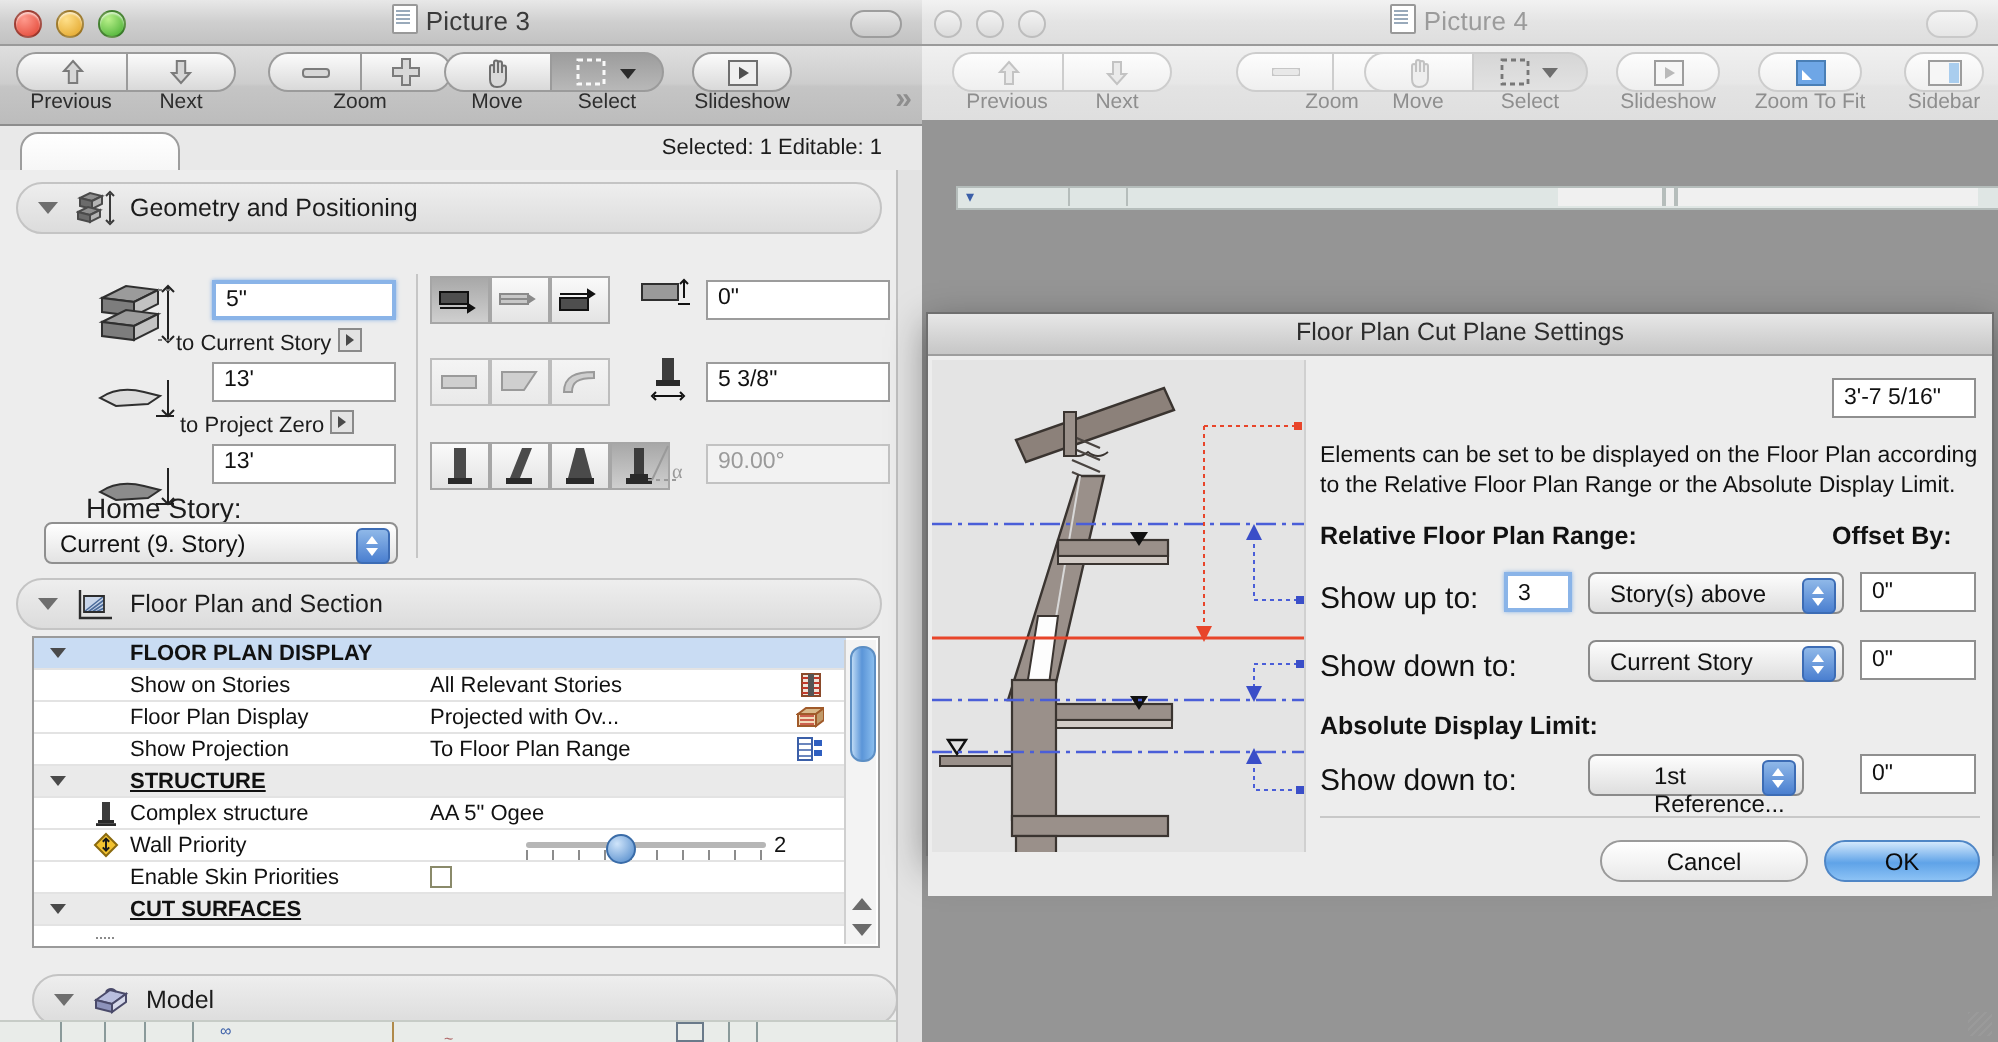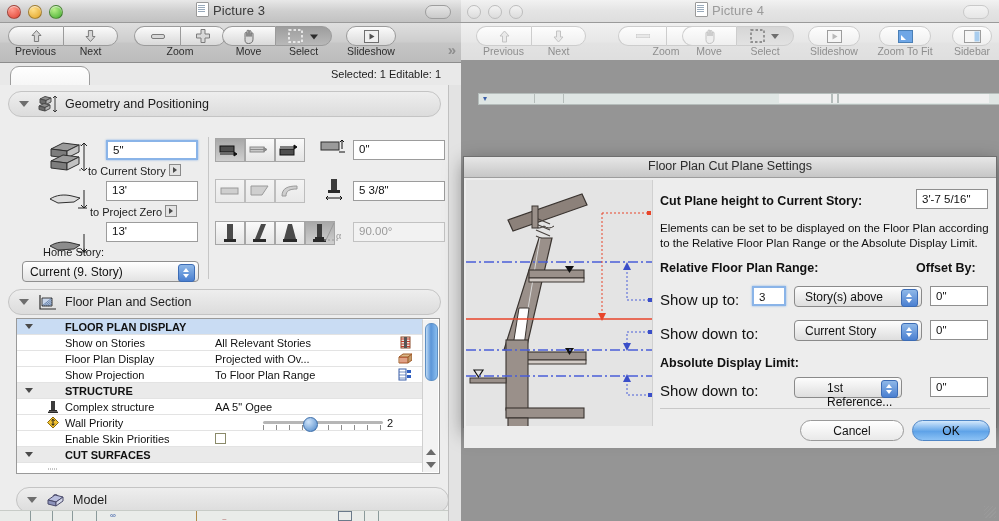--- a/index.html
+++ b/index.html
@@ -120,21 +120,21 @@
   .stepper:before{top:3px;border-bottom:4px solid #fff;}
   .stepper:after{bottom:3px;border-top:4px solid #fff;}
 
   
   .listbox{
     position:absolute;left:16px;top:318px;width:424px;height:156px;
     background:#fff;border:1px solid #9a9a9a;box-sizing:border-box;overflow:hidden;
   }
   .lrow{height:16px;display:flex;align-items:center;border-bottom:1px solid #e3e3e3;font-size:11px;color:#111;box-sizing:border-box;}
   .lrow.grp{background:#c9dcf3;font-weight:bold;}
-  .lrow.grp.alt{background:#eaeaea;font-weight:bold;}
+  .lrow.grp.alt{background:#eaeaea;font-weight:bold;text-decoration:underline;}
   .c-tri{width:24px;display:flex;align-items:center;justify-content:center;}
   .c-tri i{width:0;height:0;border-left:4.5px solid transparent;border-right:4.5px solid transparent;border-top:5px solid #4a4a4a;display:block;}
   .c-icon{width:24px;display:flex;align-items:center;justify-content:center;}
   .c-name{width:150px;}
   .c-val{flex:1;}
   .c-right{width:36px;display:flex;align-items:center;justify-content:center;}
   .slider{position:relative;width:120px;height:12px;margin-left:auto;}
   .slider .track{position:absolute;left:0;right:0;top:4px;height:3px;background:#b6b6b6;border-radius:2px;}
   .slider .ticks{position:absolute;left:0;right:0;top:8px;height:5px;
     background-image:repeating-linear-gradient(to right,#8c8c8c 0 1px,transparent 1px 13px);}
@@ -405,21 +405,21 @@
         <div class="fld focus" style="left:106px;top:7px;width:92px;">5"</div>
         <div class="lbl" style="left:88px;top:31px;">
           <span>to Current Story</span><span class="popind"></span>
         </div>
         <div class="fld" style="left:106px;top:48px;width:92px;">13'</div>
         <div class="lbl" style="left:90px;top:72px;">
           <span>to Project Zero</span><span class="popind"></span>
         </div>
         <div class="fld" style="left:106px;top:89px;width:92px;">13'</div>
 
-        <div class="lbl" style="left:20px;top:113px;font-size:11px;padding-left:23px;">Home Story:</div>
+        <div class="lbl" style="left:20px;top:113px;font-size:14px;padding-left:23px;">Home Story:</div>
         <div class="popup" style="left:22px;top:128px;width:177px;">
           <span>Current (9. Story)</span>
           <span class="stepper"></span>
         </div>
 
         <div class="sep" style="left:208px;top:4px;height:142px;"></div>
 
         <div class="ibtn on" style="left:215px;top:5px;">
           <svg width="22" height="13" viewBox="0 0 22 13">
             <rect x="1" y="2" width="14" height="6" fill="#4e4e4e"></rect>
@@ -729,21 +729,20 @@
           <path d="M161 168 V152 H184" stroke="#4a5ed8" stroke-width="1" fill="none" stroke-dasharray="2 2"></path>
           <path d="M157 163 l8 0 l-4 8 z" fill="#3a4ec8"></path>
           <rect x="182" y="150" width="4" height="4" fill="#3a4ec8"></rect>
 
           <path d="M161 196 V215 H184" stroke="#4a5ed8" stroke-width="1" fill="none" stroke-dasharray="2 2"></path>
           <path d="M157 202 l8 0 l-4 -8 z" fill="#3a4ec8"></path>
           <rect x="182" y="213" width="4" height="4" fill="#3a4ec8"></rect>
         </svg>
       </div>
 
-      <div class="d-h" style="left:196px;top:16px;">Cut Plane height to Current Story:</div>
       <div class="d-fld" style="left:452px;top:11px;width:72px;">3'-7 5/16"</div>
 
       <div class="d-t" style="left:196px;top:43px;width:330px;">Elements can be set to be displayed on the Floor Plan according to the Relative Floor Plan Range or the Absolute Display Limit.</div>
 
       <div class="d-h" style="left:196px;top:83px;">Relative Floor Plan Range:</div>
       <div class="d-h" style="left:452px;top:83px;">Offset By:</div>
 
       <div class="d-lbl" style="left:196px;top:113px;">Show up to:</div>
       <div class="d-fld focus" style="left:288px;top:108px;width:34px;">3</div>
       <div class="d-pop" style="left:330px;top:108px;width:128px;">

